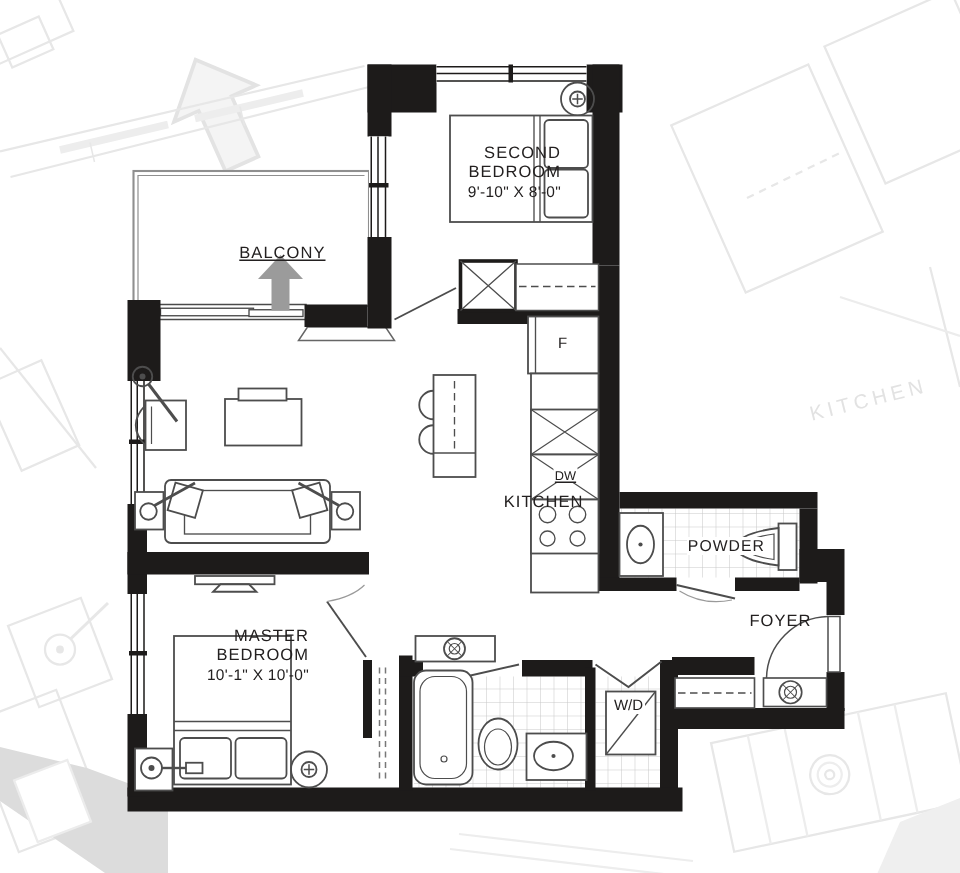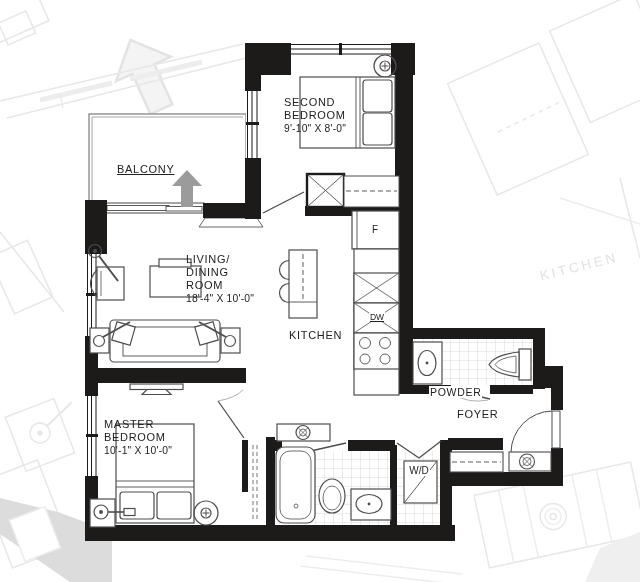--- a/index.html
+++ b/index.html
@@ -1,19 +1,19 @@
 <!DOCTYPE html>
 <html><head>
 <meta charset="utf-8">
 <style>
   html,body{margin:0;padding:0;background:#fff;}
   #plan{position:relative;width:640px;height:582px;background:#fff;overflow:hidden;
         font-family:"Liberation Sans",sans-serif;}
   #plan svg{position:absolute;left:0;top:0;}
-  .lbl{position:absolute;text-align:left;color:#232020;font-size:11px;line-height:13px;
+  .lbl{position:absolute;text-align:right;color:#232020;font-size:11px;line-height:13px;
        letter-spacing:.7px;font-weight:400;text-transform:uppercase;}
   .lbl .dims{font-size:10.3px;letter-spacing:.2px;}
   .mini{position:absolute;text-align:center;color:#232020;font-weight:400;}
   .halo{background:#fff;padding:0 1px;}
   .bg-text{position:absolute;color:#e2e2e2;font-size:13.5px;letter-spacing:3px;
            font-weight:400;text-align:center;transform:rotate(-14deg);}
 </style>
 </head>
 <body>
 
@@ -323,32 +323,26 @@
 <div class="lbl" style="left:117px;top:163px;width:100px;text-decoration:underline;">
   <div>BALCONY</div>
 </div>
 
 <div class="lbl" style="left:284px;top:96px;width:90px;">
   <div>SECOND</div>
   <div>BEDROOM</div>
   <div class="dims">9'-10" x 8'-0"</div>
 </div>
 
-<div class="lbl" style="left:186px;top:253px;width:106px;">
-  <div>LIVING/</div>
-  <div>DINING</div>
-  <div>ROOM</div>
-  <div class="dims">18'-4" x 10'-0"</div>
-</div>
 
 <div class="lbl" style="left:289px;top:329px;width:100px;">
   <div>KITCHEN</div>
 </div>
 
-<div class="lbl" style="left:429px;top:358px;width:82px;font-size:10.5px;margin-top:28px;">
+<div class="lbl" style="left:429px;top:358px;width:82px;font-size:10.5px;">
   <span class="halo">POWDER</span>
 </div>
 
 <div class="lbl" style="left:457px;top:408px;width:84px;">
   <div>FOYER</div>
 </div>
 
 <div class="lbl" style="left:104px;top:418px;width:102px;">
   <div>MASTER</div>
   <div>BEDROOM</div>

